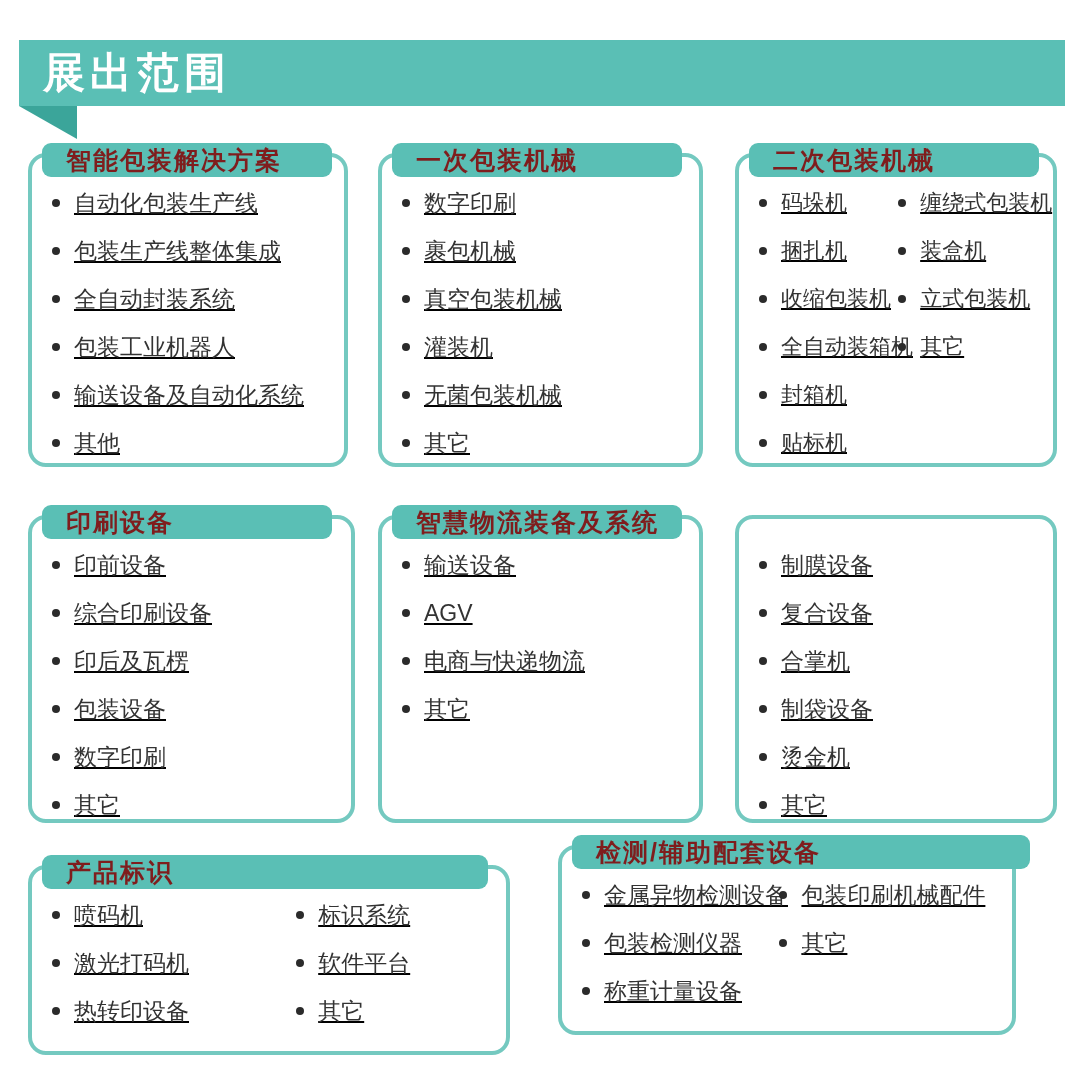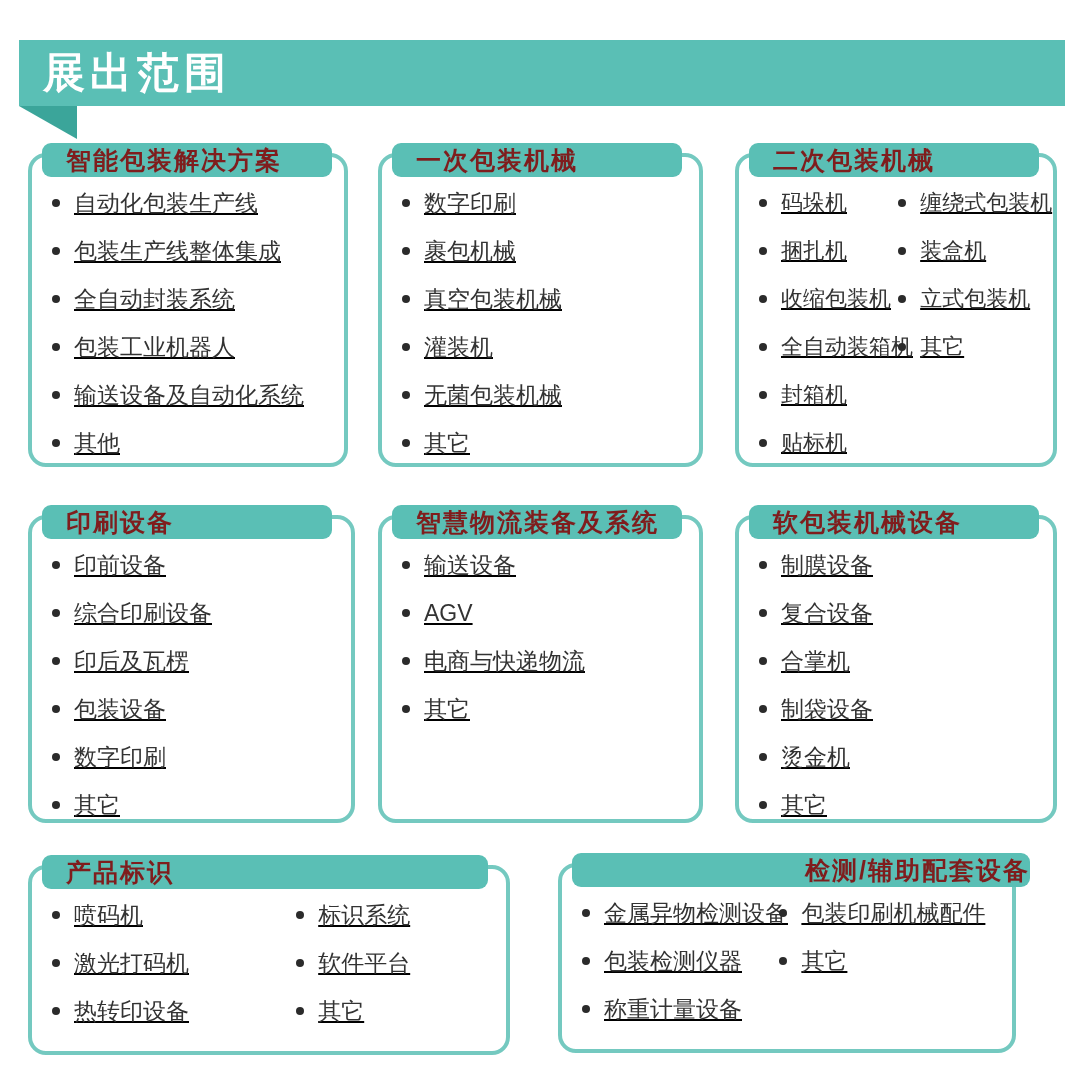--- a/index.html
+++ b/index.html
@@ -32,21 +32,21 @@
   .dot{width:8px;height:8px;border-radius:50%;background:#2b2b2b;margin-right:14px;flex:none;}
   .item-label{white-space:nowrap;}
 
   .card-1{left:28px;top:153px;width:320px;height:314px;}
   .card-2{left:378px;top:153px;width:325px;height:314px;}
   .card-3{left:735px;top:153px;width:322px;height:314px;}
   .card-4{left:28px;top:515px;width:327px;height:308px;}
   .card-5{left:378px;top:515px;width:325px;height:308px;}
   .card-6{735px:0;left:735px;top:515px;width:322px;height:308px;}
   .card-7{left:28px;top:865px;width:482px;height:190px;}
-  .card-8{left:558px;top:863px;width:458px;height:190px;text-align:right;}
+  .card-8{left:558px;top:845px;width:458px;height:190px;}
 
   .card-1 .card-bar,.card-2 .card-bar,.card-3 .card-bar,
   .card-4 .card-bar,.card-5 .card-bar,.card-6 .card-bar{width:290px;}
   .card-7 .card-bar{width:446px;}
   .card-8 .card-bar{width:458px;}
 
   .card-3 .col:nth-child(1){flex:0 0 49%;}
   .card-3 .col li{font-size:22px;}
   .card-7 .col:nth-child(1){flex:0 0 55%;}
   .card-8 .col:nth-child(1){flex:0 0 47%;}
@@ -235,23 +235,20 @@
           </li>
           <li>
             <span class="dot"></span>
             <span class="item-label">其它</span>
           </li>
         </ul>
       </div>
   </section>
 
   <section class="card card-6">
-    <div class="card-bar">
-      <span>软包装机械设备</span>
-    </div>
     <div class="card-body">
         <ul class="col">
           <li>
             <span class="dot"></span>
             <span class="item-label">制膜设备</span>
           </li>
           <li>
             <span class="dot"></span>
             <span class="item-label">复合设备</span>
           </li>

